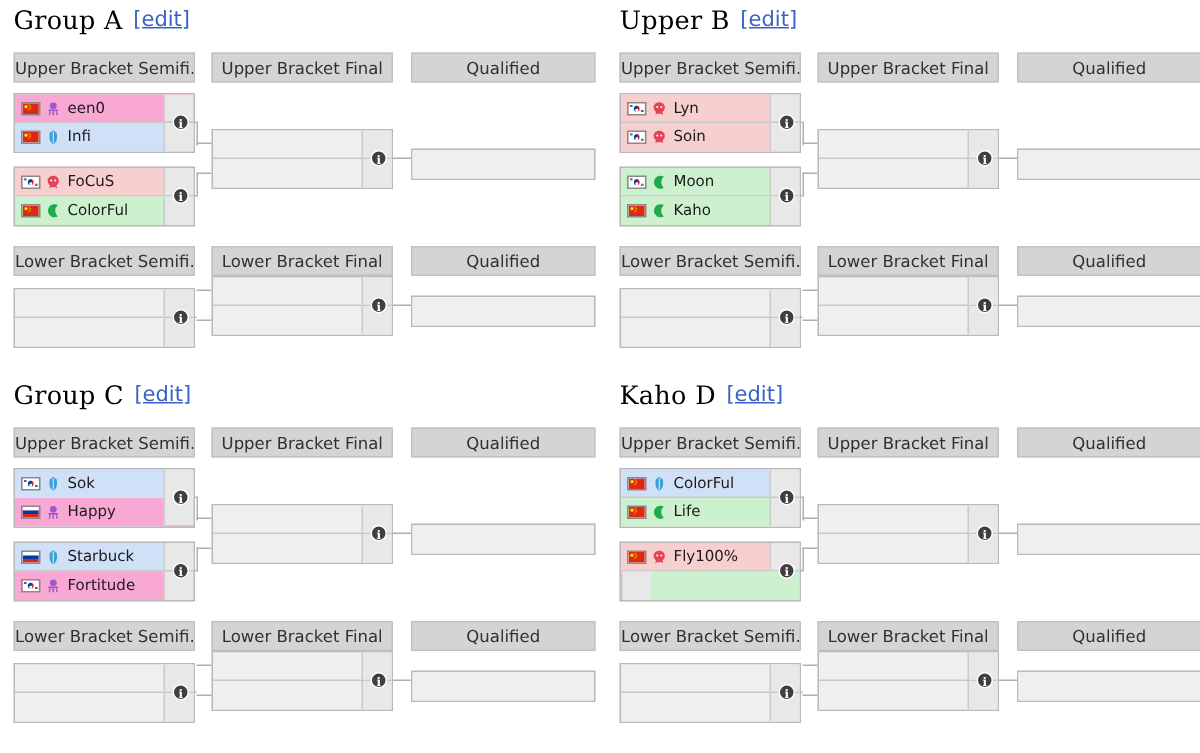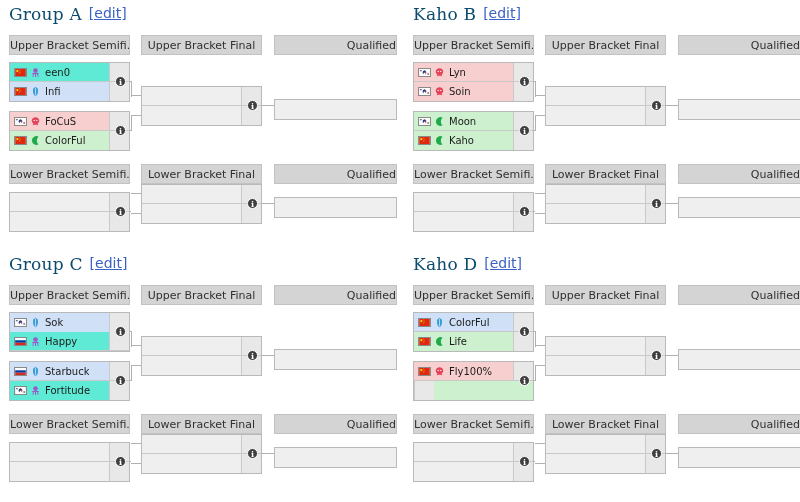--- a/index.html
+++ b/index.html
@@ -8,33 +8,33 @@
     font-family:"DejaVu Sans","Liberation Sans",sans-serif;
     font-size:11px;color:#222;overflow:hidden;
   }
   .page{position:relative;width:800px;height:502px;}
 
   
   .group{position:absolute;width:396px;height:251px;}
   .group-head{position:absolute;left:9px;top:4px;white-space:nowrap;}
   .group-title{
     font-family:"DejaVu Serif","Liberation Serif",serif;
-    font-size:17px;color:#0c4a6e;letter-spacing:.2px;
+    font-size:17px;color:#000000;letter-spacing:.2px;
   }
   .edit-link{font-size:14px;color:#3a62c4;margin-left:7px;vertical-align:2px;}
 
   
   .rnd-head{
     position:absolute;height:20px;line-height:20px;text-align:center;
     background:#d4d4d4;border:1px solid #c2c2c2;color:#303030;
     font-size:11px;overflow:hidden;white-space:nowrap;box-sizing:border-box;
   }
   .h-sf{width:121px;}
   .h-f{width:121px;}
-  .h-q{width:123px;text-align:right;}
+  .h-q{width:123px;}
 
   
   .match{
     position:absolute;box-sizing:border-box;
     border:1px solid #b9b9b9;background:#efefef;
   }
   .match .row{
     position:relative;height:19px;line-height:19px;box-sizing:border-box;
     display:flex;align-items:center;overflow:hidden;
   }
@@ -43,21 +43,21 @@
   .pname{
     font-size:10px;color:#1b1b1b;margin-left:4px;white-space:nowrap;
     overflow:hidden;text-overflow:ellipsis;
   }
   .scorecell{
     width:19px;flex:none;border-left:1px solid #c9c9c9;height:100%;
     background:#e8e8e8;
   }
 
   
-  .r-undead{background:#5eead4;}
+  .r-undead{background:#f9a8d4;}
   .r-human{background:#cfe0f7;}
   .r-orc{background:#f7cfcf;}
   .r-nightelf{background:#cdf0ce;}
   .r-none{background:#efefef;}
 
   
   .flag{
     width:13px;height:9px;flex:none;display:block;
     border:1px solid #8a8a8a;box-sizing:border-box;
   }
@@ -239,21 +239,21 @@
       </div>
       <div class="ln h" style="left: 130px; top: 211px; width: 1px; height: 1px;"></div>
       <div class="ln v" style="left: 131px; top: 213px; width: 1px;"></div>
       <div class="ln h" style="left: 131px; top: 213px; width: 10px; height: 1px;"></div>
       <div class="ln h" style="left: 131px; top: 193px; width: 10px; height: 1px;"></div>
       <div class="ln h" style="left: 262px; top: 203px; width: 12px; height: 1px;"></div>
       <div class="info" style="left: 115px; top: 206px;">i</div>
       <div class="info" style="left: 247px; top: 198px;">i</div>
     </div>
     <div class="group" style="left: 404px; top: 0px;">
-      <div class="group-head"><span class="group-title">Kaho B</span><a class="edit-link" href="#">[edit]</a></div>
+      <div class="group-head"><span class="group-title">Upper B</span><a class="edit-link" href="#">[edit]</a></div>
       <div class="rnd-head h-sf" style="left: 9px; top: 35px;">Upper Bracket Semifi...</div>
       <div class="rnd-head h-f" style="left: 141px; top: 35px;">Upper Bracket Final</div>
       <div class="rnd-head h-q" style="left: 274px; top: 35px;">Qualified</div>
       <div class="match" style="left: 9px; top: 62px; width: 121px;">
         <div class="row r-orc top">
           <div class="opp">
             <svg viewBox="0 0 30 20" class="flag">
               <rect x="0" y="0" width="30" height="20" fill="#ffffff"></rect>
               <path d="M15 4.5a5.5 5.5 0 0 1 0 11 2.75 2.75 0 0 0 0-5.5 2.75 2.75 0 0 1 0-5.5z" fill="#cd2e3a"></path>
               <path d="M15 4.5a5.5 5.5 0 0 0 0 11 2.75 2.75 0 0 1 0-5.5 2.75 2.75 0 0 0 0-5.5z" fill="#0047a0"></path>

